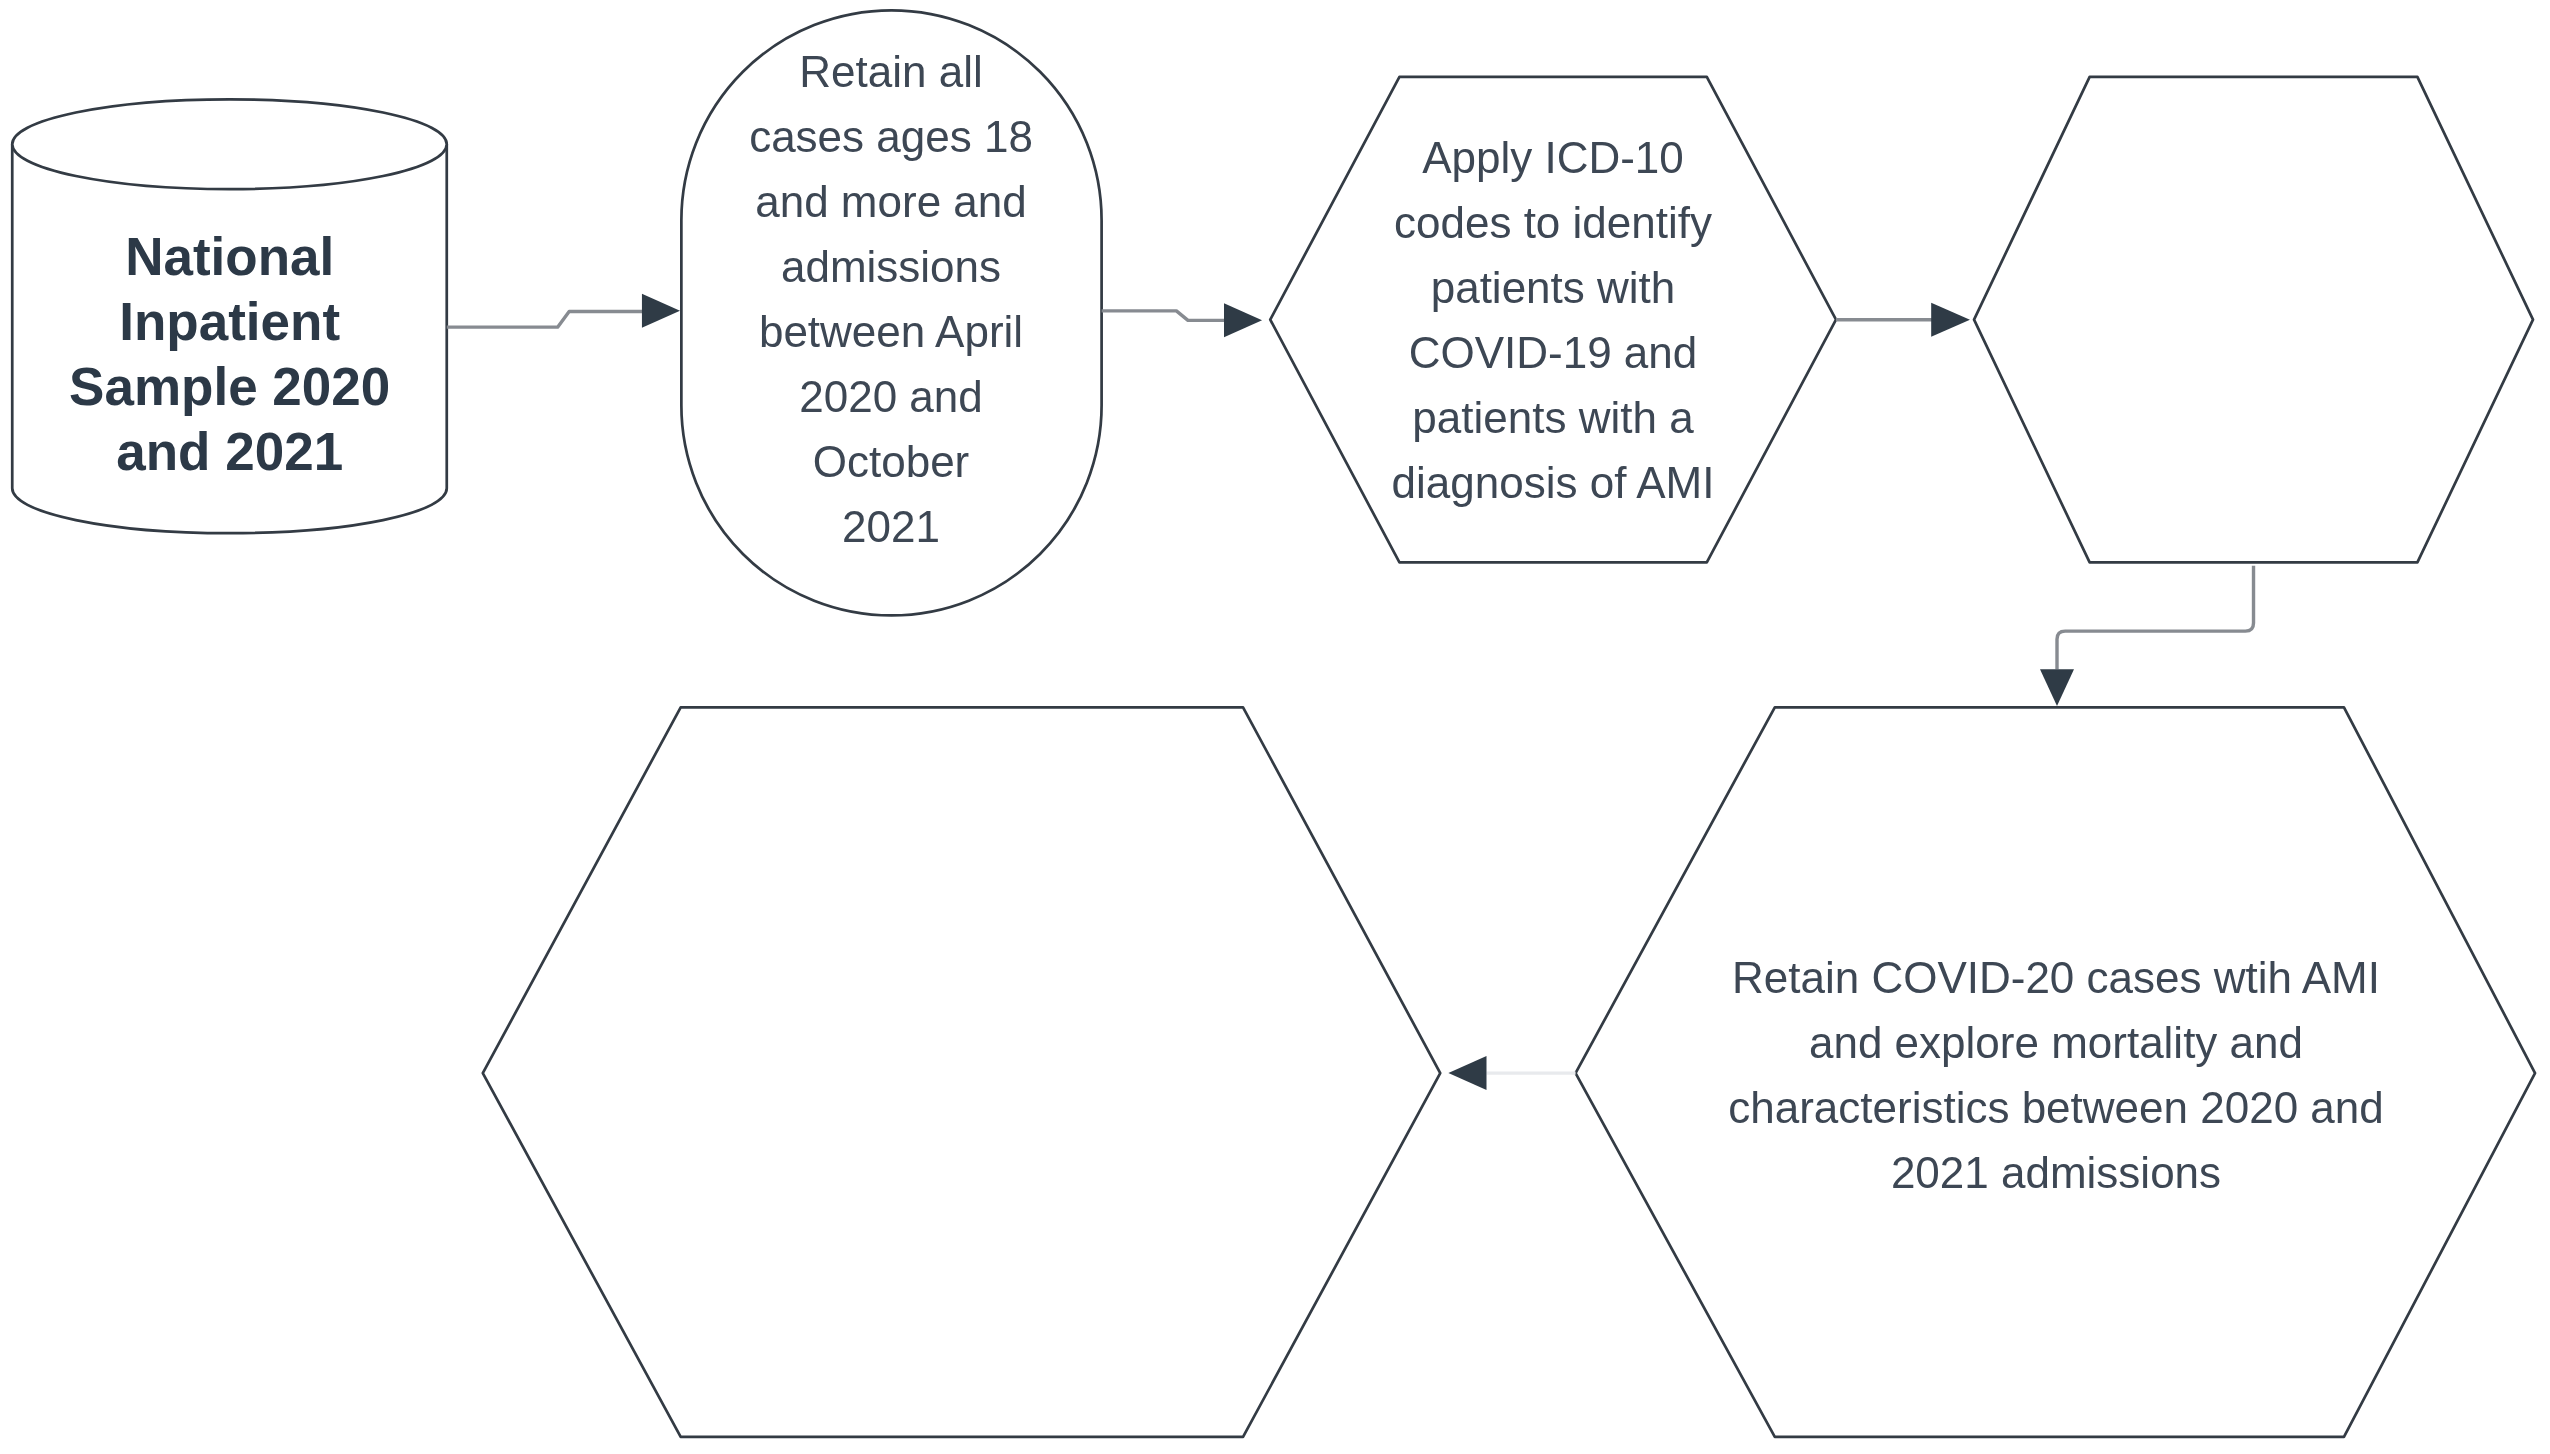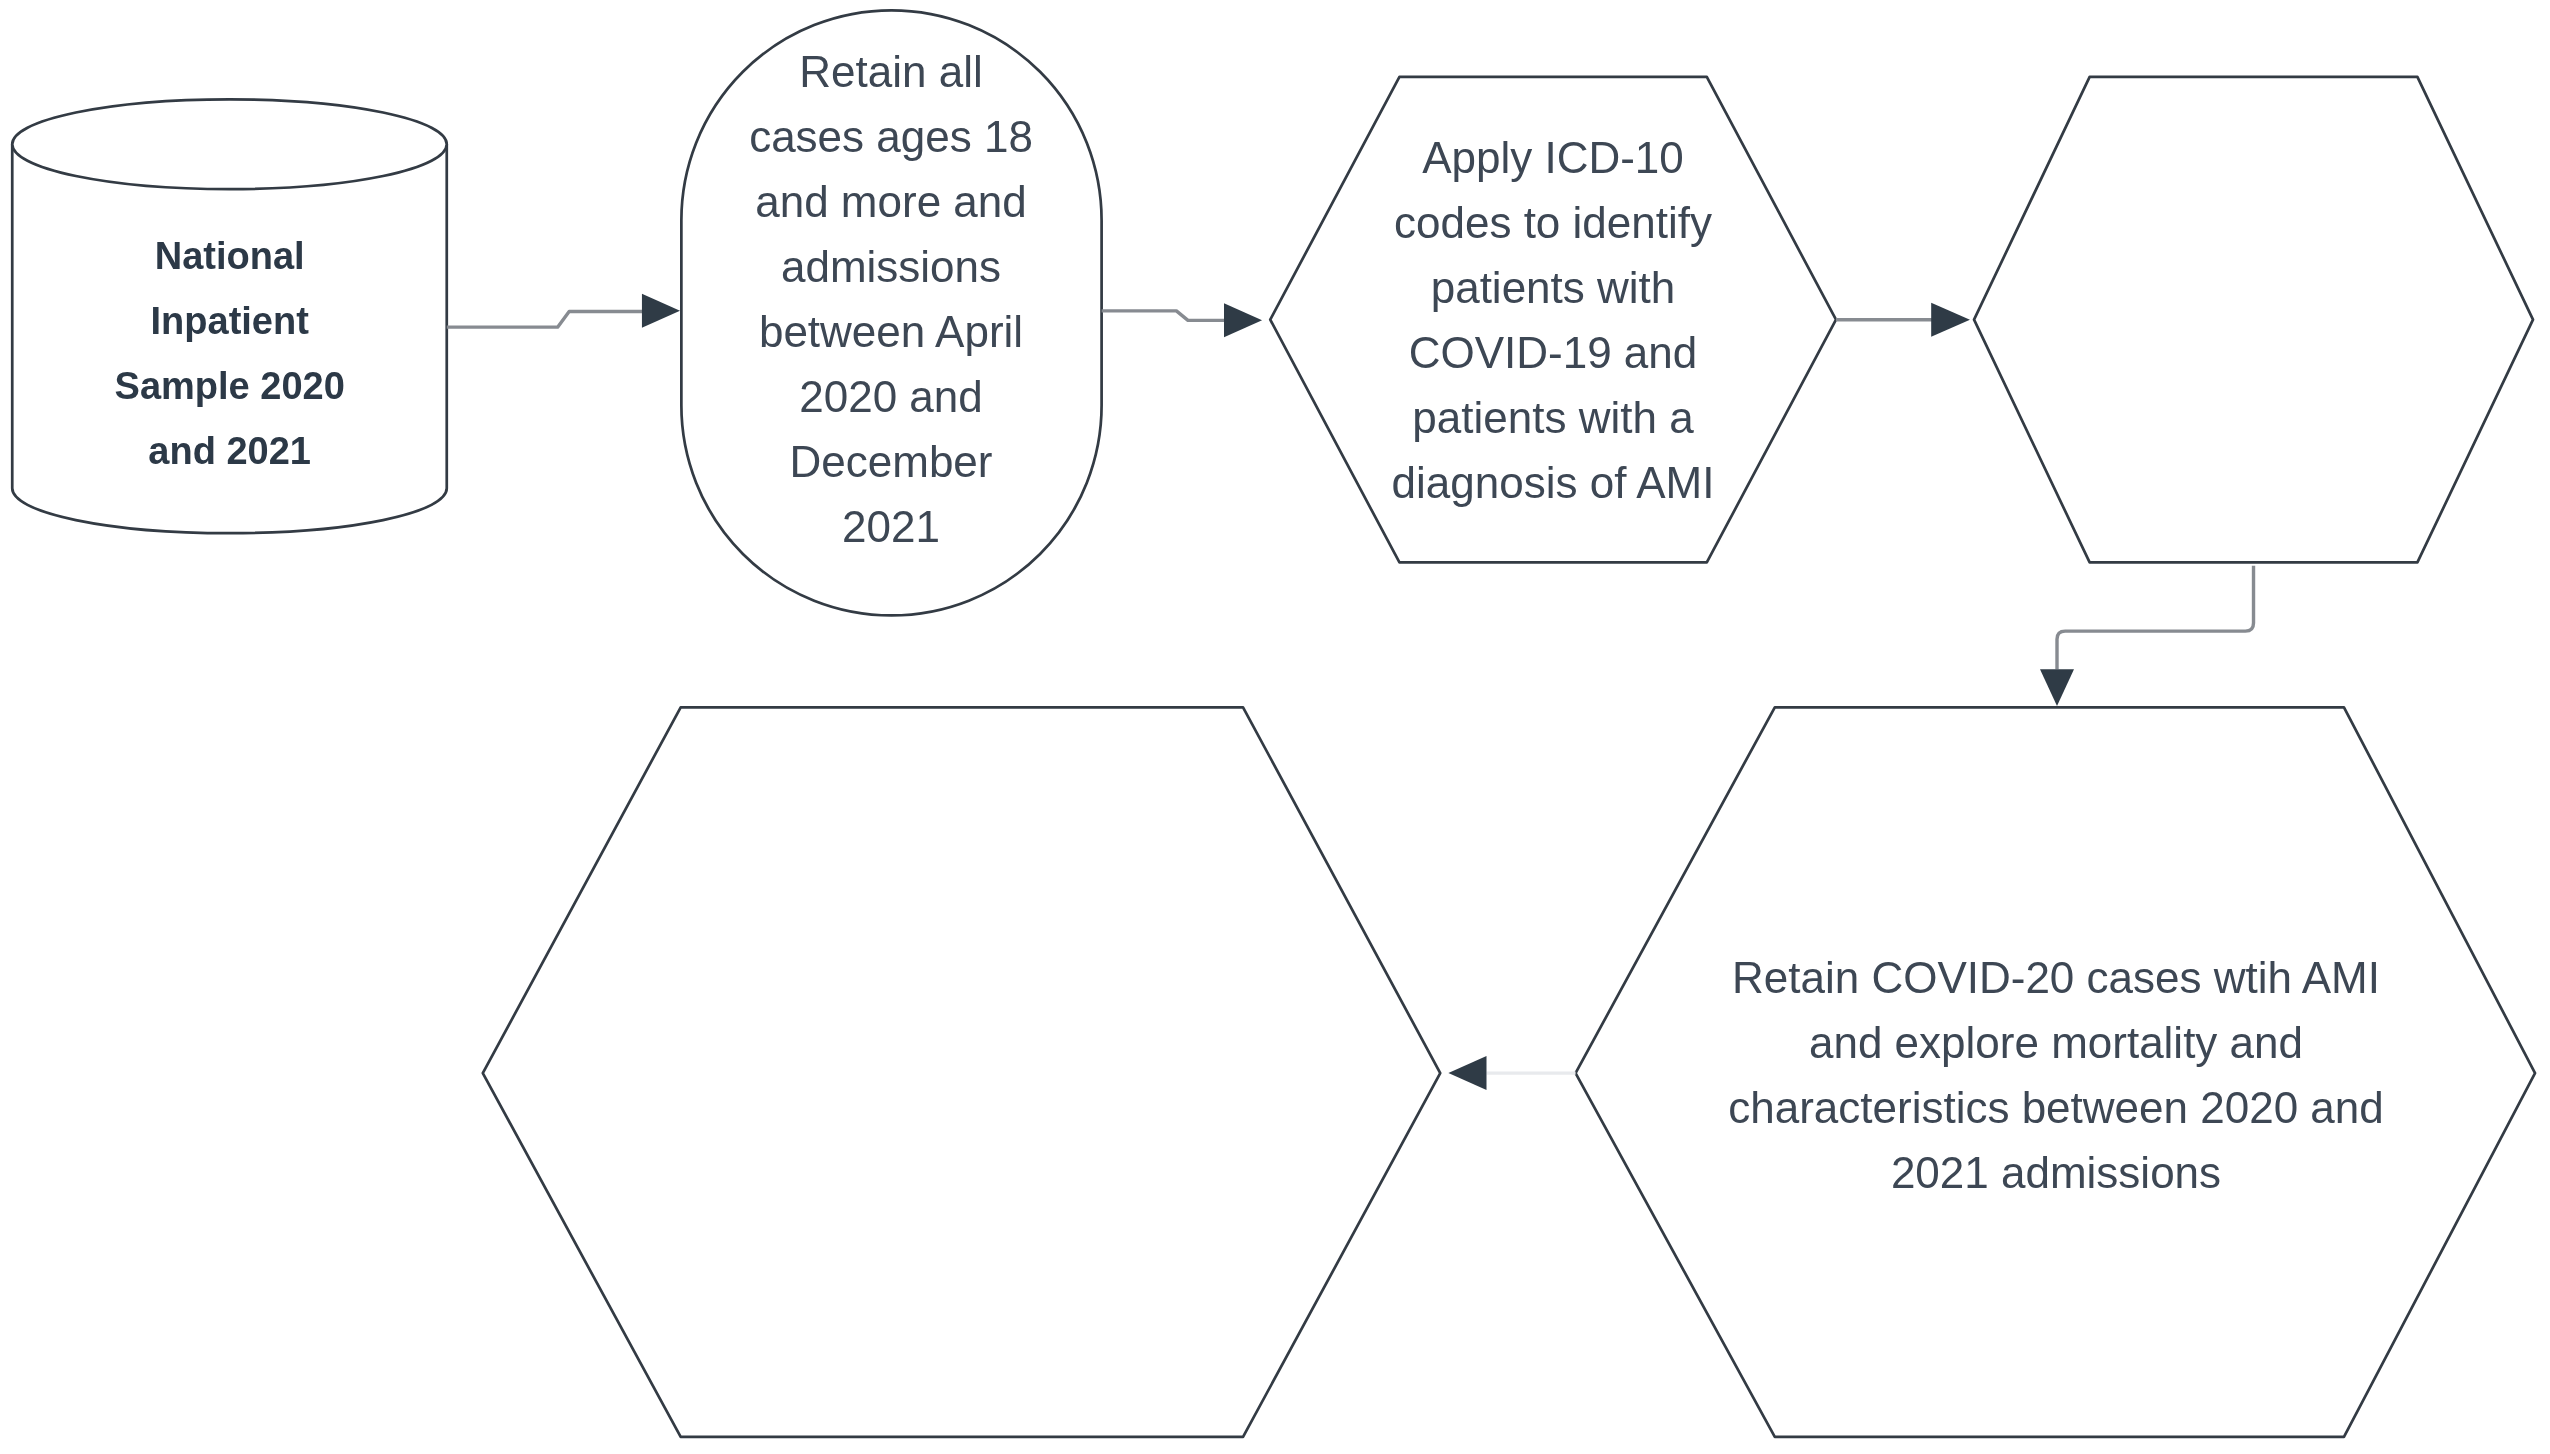--- a/index.html
+++ b/index.html
@@ -29,21 +29,21 @@
     justify-content: center;
     text-align: center;
     white-space: pre;
     color: #3d4754;
     font-size: 44px;
     line-height: 65px;
     z-index: 2;
   }
   .node-label.bold {
     font-weight: 700;
-    font-size: 38px;
+    font-size: 53px;
     color: #2c3947;
   }
   .lbl-database { left: 12.2px;   top: 223px;  width: 435px;  height: 261px; }
   .lbl-step1    { left: 681px; top: 38px;   width: 420px;  height: 522px; }
   .lbl-step2    { left: 1270px; top: 124px;  width: 566px;  height: 392px; text-align: center; }
   .lbl-step3    { left: 1974px; top: 189px;  width: 559px;  height: 261px; }
   .lbl-step4    { left: 1576px; top: 944px; width: 960px; height: 261px; }
   .lbl-step5    { left: 483px;  top: 910px; width: 958px; height: 326px; }
 </style>
 </head>
@@ -98,21 +98,21 @@
 Inpatient
 Sample 2020
 and 2021</div>
 
   <div class="node-label lbl-step1">Retain all
 cases ages 18
 and more and
 admissions
 between April
 2020 and
-December
+October
 2021</div>
 
   <div class="node-label lbl-step2">Apply ICD-10
 codes to identify
 patients with
 COVID-19 and
 patients with a
 diagnosis of AMI</div>
 
 

